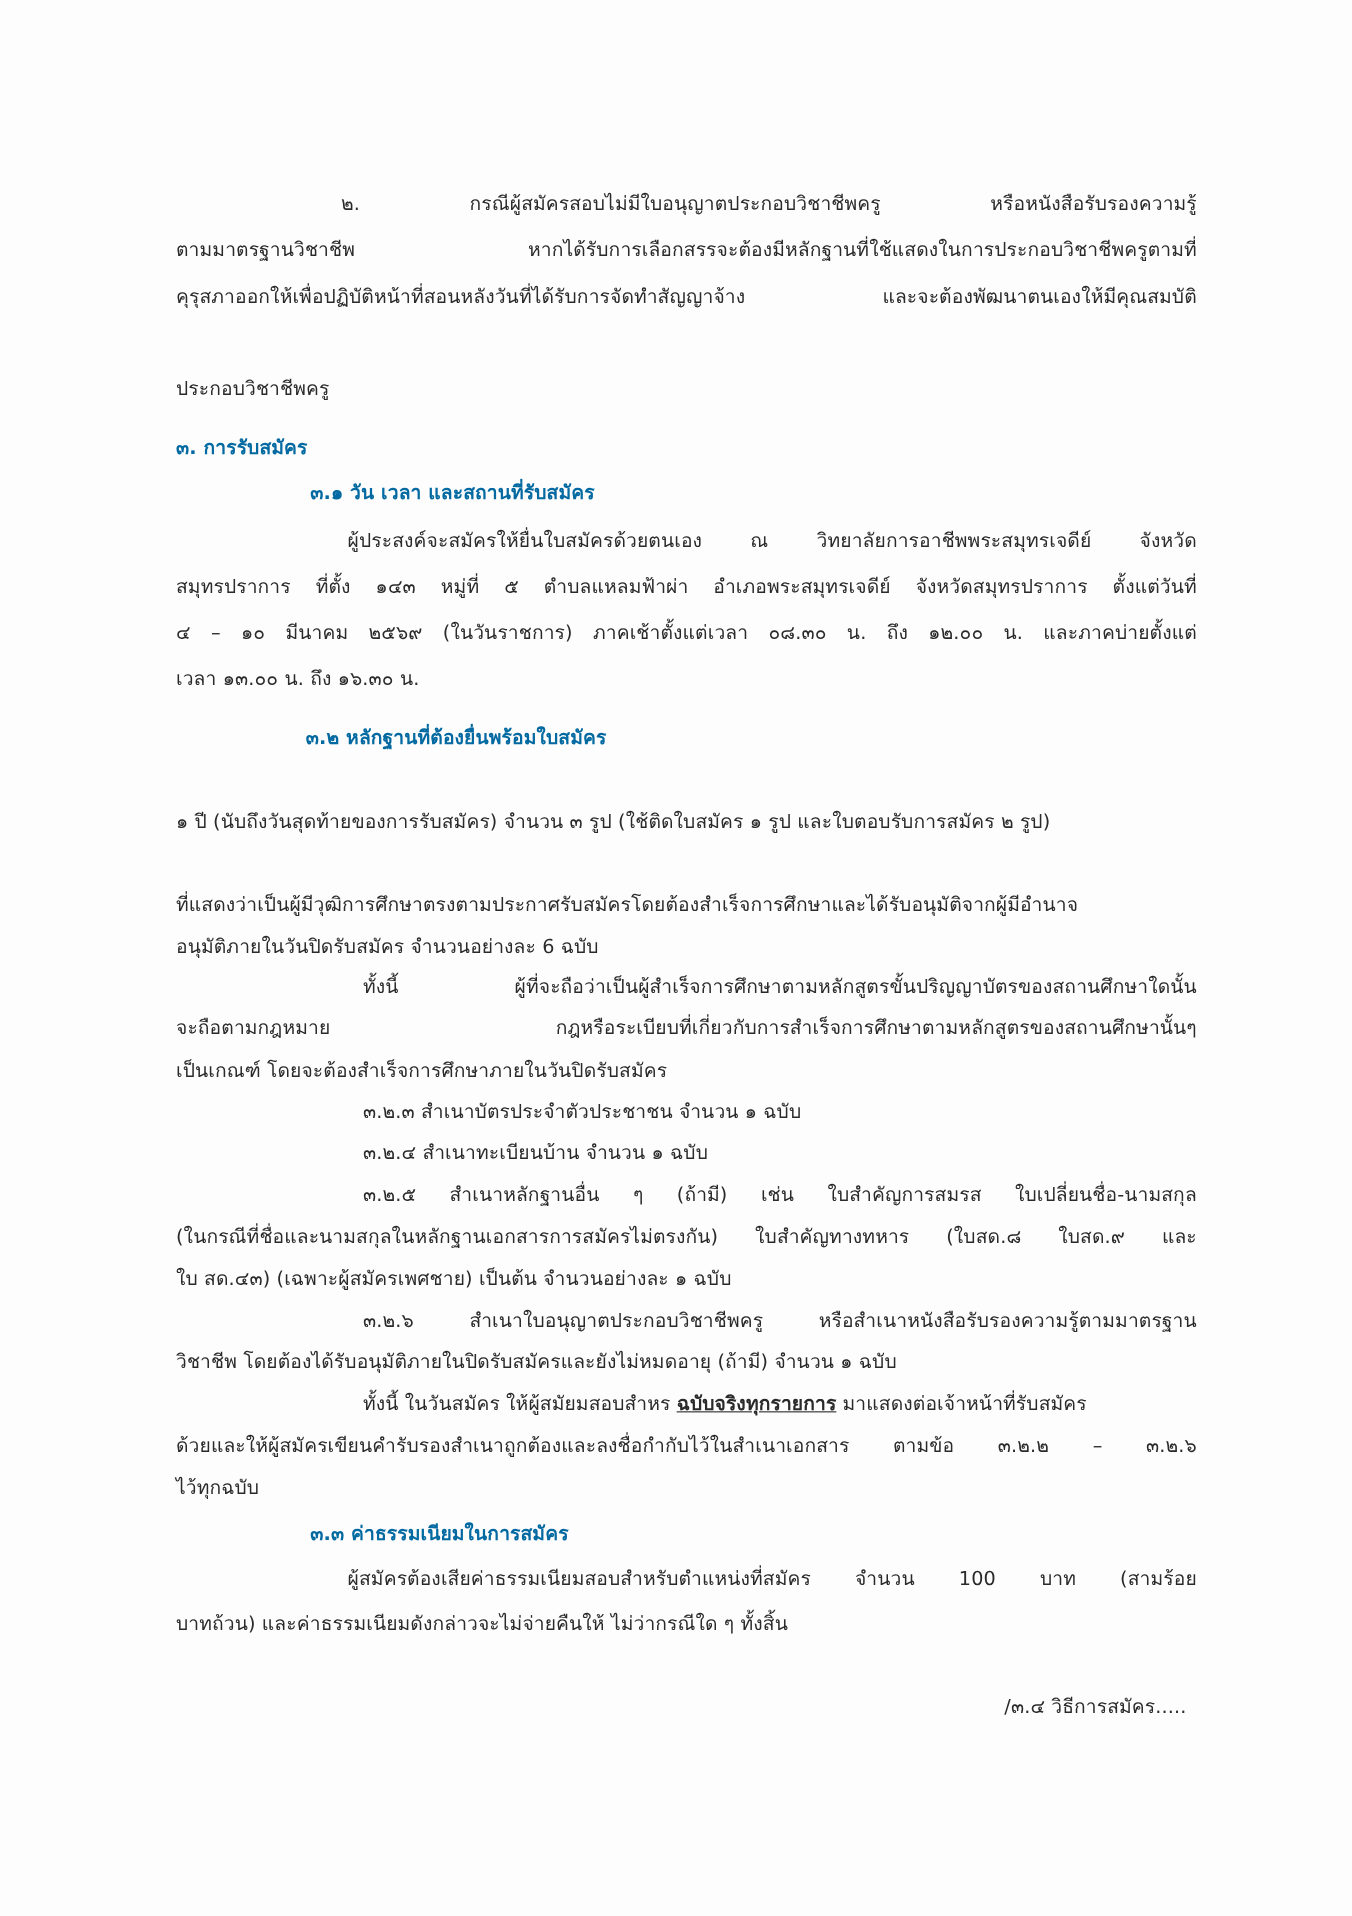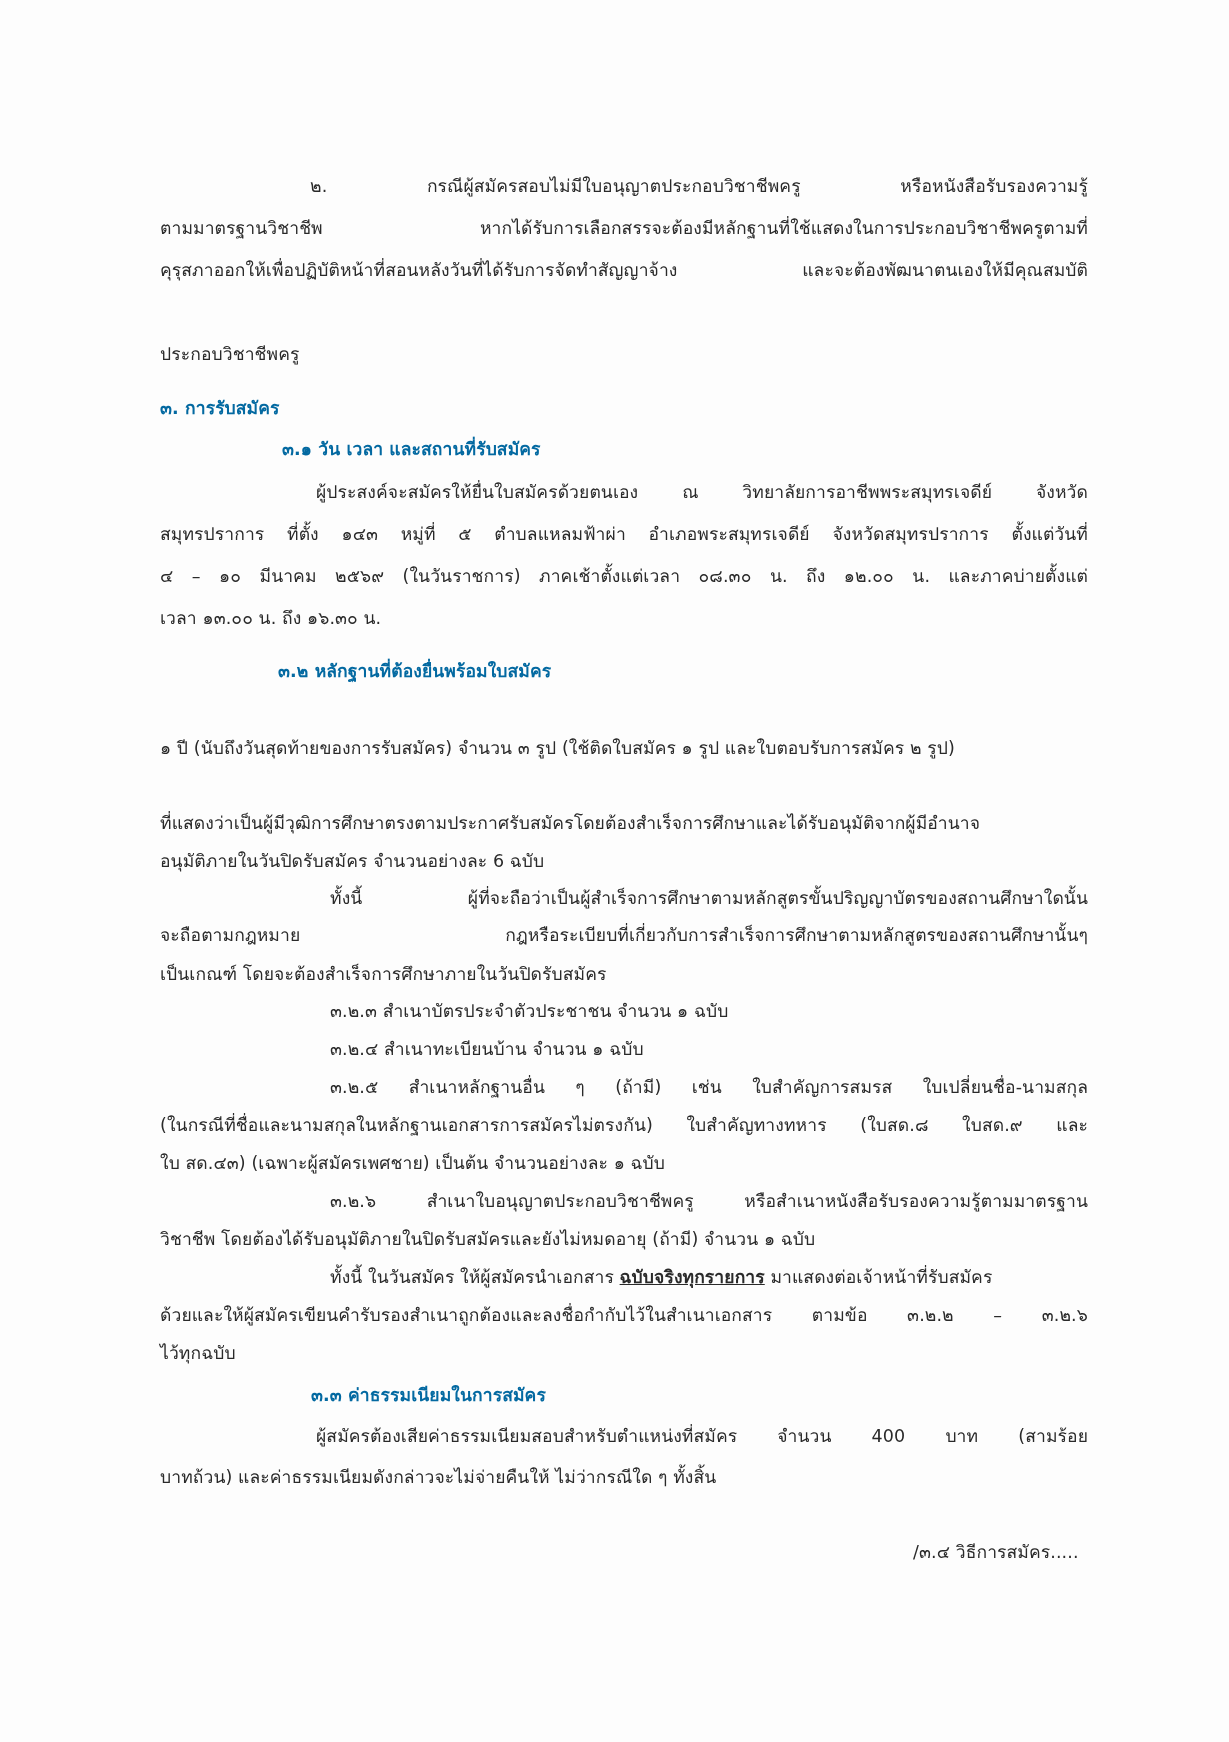--- a/index.html
+++ b/index.html
@@ -51,24 +51,24 @@
   <div class="line" style="left:330px; top:1041px;">๓.๒.๔ สำเนาทะเบียนบ้าน  จำนวน  ๑  ฉบับ</div>
 
   <div class="line just" style="left:330px; top:1079px; width:758px;">๓.๒.๕ สำเนาหลักฐานอื่น ๆ (ถ้ามี)  เช่น  ใบสำคัญการสมรส  ใบเปลี่ยนชื่อ-นามสกุล</div>
   <div class="line just" style="left:160px; top:1117px; width:928px;">(ในกรณีที่ชื่อและนามสกุลในหลักฐานเอกสารการสมัครไม่ตรงกัน) ใบสำคัญทางทหาร  (ใบสด.๘ ใบสด.๙ และ</div>
   <div class="line" style="left:160px; top:1155px;">ใบ สด.๔๓)  (เฉพาะผู้สมัครเพศชาย)  เป็นต้น   จำนวนอย่างละ  ๑  ฉบับ</div>
 
   <div class="line just" style="left:330px; top:1193px; width:758px;">๓.๒.๖ สำเนาใบอนุญาตประกอบวิชาชีพครู หรือสำเนาหนังสือรับรองความรู้ตามมาตรฐาน</div>
   <div class="line" style="left:160px; top:1231px;">วิชาชีพ  โดยต้องได้รับอนุมัติภายในปิดรับสมัครและยังไม่หมดอายุ (ถ้ามี)  จำนวน  ๑  ฉบับ</div>
 
   <div class="line" style="left:330px; top:1269px; width:758px;">
-    <span>ทั้งนี้  ในวันสมัคร  ให้ผู้สมัครนำเอกสาร </span><span class="uline">ฉบับจริงทุกรายการ</span><span> มาแสดงต่อเจ้าหน้าที่รับสมัคร</span>
+    <span>ทั้งนี้  ในวันสมัคร  ให้ผู้สมัยมสอบสำหร </span><span class="uline">ฉบับจริงทุกรายการ</span><span> มาแสดงต่อเจ้าหน้าที่รับสมัคร</span>
   </div>
   <div class="line just" style="left:160px; top:1307px; width:928px;">ด้วยและให้ผู้สมัครเขียนคำรับรองสำเนาถูกต้องและลงชื่อกำกับไว้ในสำเนาเอกสาร ตามข้อ ๓.๒.๒ – ๓.๒.๖</div>
   <div class="line" style="left:160px; top:1345px;">ไว้ทุกฉบับ</div>
 
-  <div class="line bold" style="left:282px; top:1387px;margin-left:29px;">๓.๓ ค่าธรรมเนียมในการสมัคร</div>
-  <div class="line just" style="left:316px; top:1428px; width:772px;">ผู้สมัครต้องเสียค่าธรรมเนียมสอบสำหรับตำแหน่งที่สมัคร  จำนวน  400  บาท (สามร้อย</div>
+  <div class="line bold" style="left:282px; top:1387px;">๓.๓ ค่าธรรมเนียมในการสมัคร</div>
+  <div class="line just" style="left:316px; top:1428px; width:772px;">ผู้สมัครต้องเสียค่าธรรมเนียมสอบสำหรับตำแหน่งที่สมัคร  จำนวน  100  บาท (สามร้อย</div>
   <div class="line" style="left:160px; top:1469px;">บาทถ้วน)  และค่าธรรมเนียมดังกล่าวจะไม่จ่ายคืนให้  ไม่ว่ากรณีใด ๆ ทั้งสิ้น</div>
 
   <div class="line" style="left:913px; top:1544px;">/๓.๔ วิธีการสมัคร.....</div>
 
 </div>
 
 </body></html>

